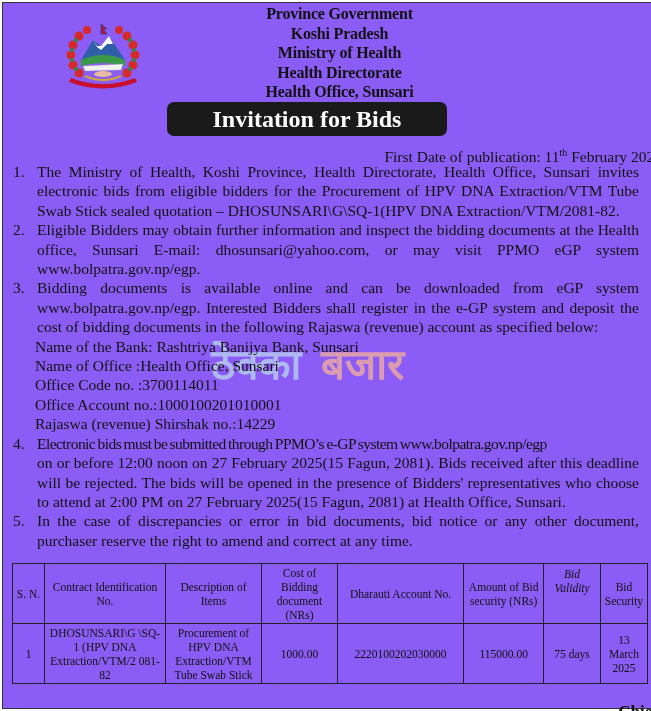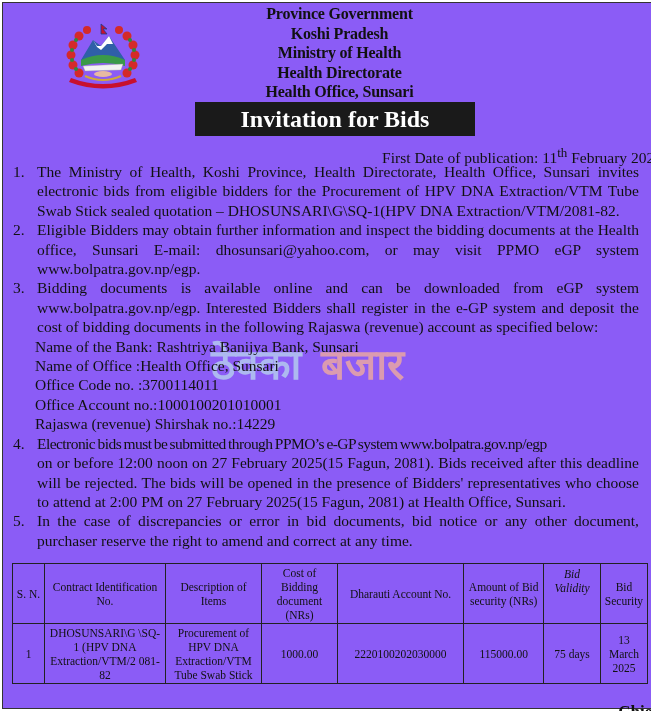--- a/index.html
+++ b/index.html
@@ -10,28 +10,28 @@
       font-family: "Liberation Serif", serif; color: #111; padding-left: 28px;
     }
     .header { position: absolute; left: 0; top: 0; width: 100%; text-align: center; }
     .header-line {
       font-family: "Liberation Serif", serif; font-weight: bold; font-size: 16px;
       line-height: 19.5px; letter-spacing: -0.2px;
     }
     .header-lines { padding-top: 1px; }
     .emblem { position: absolute; left: 60px; top: 17px; width: 80px; height: 74px; }
     .title-bar {
-      position: absolute; left: 192px; top: 99px; width: 280px; height: 34px;
+      position: absolute; left: 164px; top: 99px; width: 280px; height: 34px;
       background: #1a1a1a; color: #fff; text-align: center;
-      font-family: "Liberation Serif", serif; font-weight: bold; font-size: 24px; line-height: 34px;
+      font-family: "Liberation Serif", serif; font-weight: bold; font-size: 24px; line-height: 34px; border-radius: 7px;
     }
     .pub-date {
       position: absolute; right: 14px; top: 140px; font-size: 15.5px; line-height: 20px;
     }
-    .pub-date sup { font-size: 13px; vertical-align: 6px; }
+    .pub-date sup { font-size: 10px; vertical-align: 6px; }
     .items { position: absolute; left: 10px; top: 159px; width: 626px; }
     .item { position: relative; padding-left: 24px; font-size: 15.5px; line-height: 19.4px; text-align: justify; }
     .item .num { position: absolute; left: 0; top: 0; }
     .item p { margin: 0; }
     .detail-line { margin-left: -2px; }
     .tight { letter-spacing: -0.55px; word-spacing: -1px; }
     .watermark { position: absolute; left: 200px; top: 332px; width: 260px; height: 56px; pointer-events: none; }
     .table-wrap { position: absolute; left: 9px; top: 560px; width: 636px; }
     table { border-collapse: collapse; width: 636px; font-family: "Liberation Serif", serif; font-size: 11.5px; }
     th, td { border: 1px solid #222; text-align: center; vertical-align: middle; font-weight: normal; line-height: 14px; padding: 1px 2px; }

